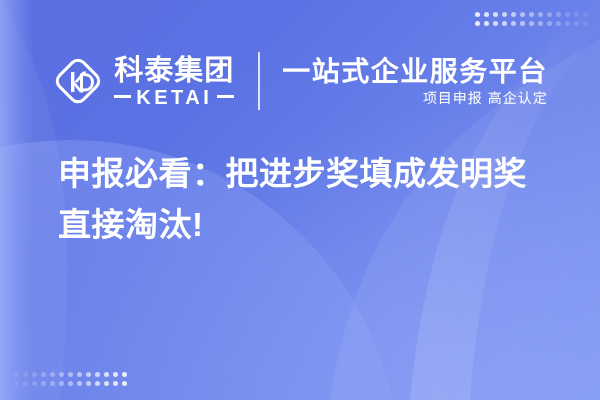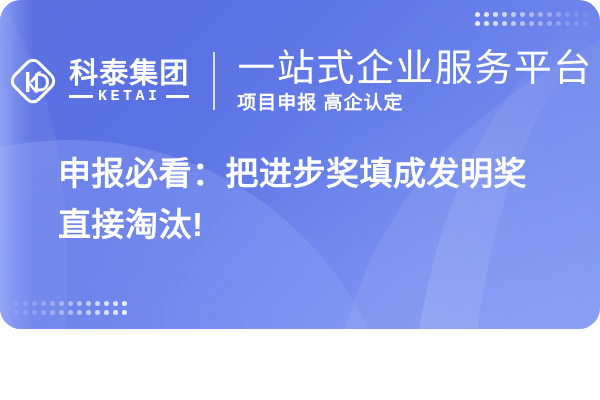--- a/index.html
+++ b/index.html
@@ -9,24 +9,23 @@
   body {
     width: 600px;
     height: 400px;
     overflow: hidden;
     font-family: "Liberation Sans", "DejaVu Sans", sans-serif;
   }
 
   #banner {
     position: relative;
     width: 600px;
-    height: 329px;
+    height: 400px;
     overflow: hidden;
     background: linear-gradient(135deg, #5a6fe0 0%, #5b72e4 30%, #6a82ea 60%, #7d95f2 100%);
-    border-radius: 21px;
   }
 
   
   .bg-layer {
     position: absolute;
     inset: 0;
     overflow: hidden;
     pointer-events: none;
   }
   .bg-layer svg { display: block; width: 600px; height: 400px; }
@@ -89,57 +88,58 @@
     gap: 5px;
     width: 100%;
   }
   .en-rule {
     flex: 1 1 auto;
     height: 3px;
     background: #ffffff;
     min-width: 12px;
   }
   #logo-en {
-    font-size: 15px;
+    font-size: 20px;
     font-weight: bold;
     color: #ffffff;
     letter-spacing: 3.5px;
     line-height: 1;
     white-space: nowrap;
-    font-family: Liberation Mono, monospace;
   }
 
   #header-divider {
     width: 2px;
     height: 58px;
     background: rgba(255,255,255,0.80);
     margin: 0 22px 0 24px;
     flex: 0 0 2px;
   }
 
   #tagline-block {
     display: flex;
     flex-direction: column;
     justify-content: center;
     gap: 2px;
   }
   #tagline-main {
-    font-size: 38px;
+    font-size: 28px;
     color: #ffffff;
     letter-spacing: 1.5px;
     line-height: 1.15;
     white-space: nowrap;
+    font-weight: bold;
   }
   #tagline-sub {
-    font-size: 19px;
-    font-weight: bold;
+    font-size: 14px;
+    font-weight: normal;
     color: #ffffff;
     letter-spacing: 1px;
     line-height: 1.2;
     white-space: nowrap;
+    text-align: right;
   }
 
   
   #title-block {
     position: absolute;
     left: 58px;
     top: 148px;
     width: 500px;
   }
   #main-title {

